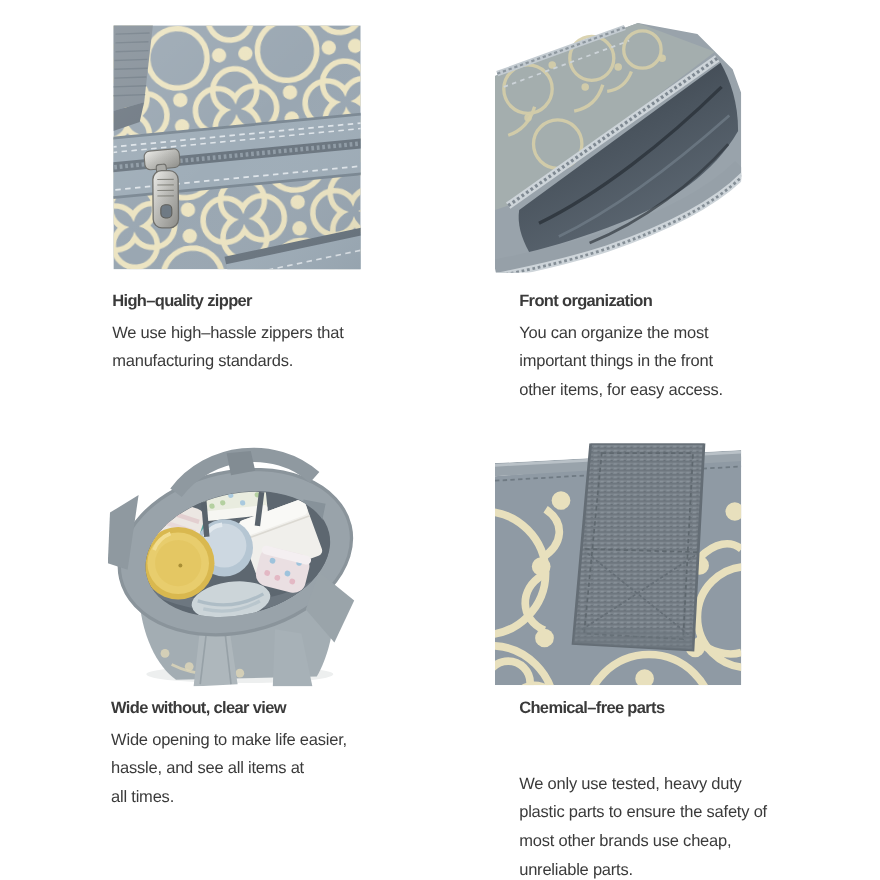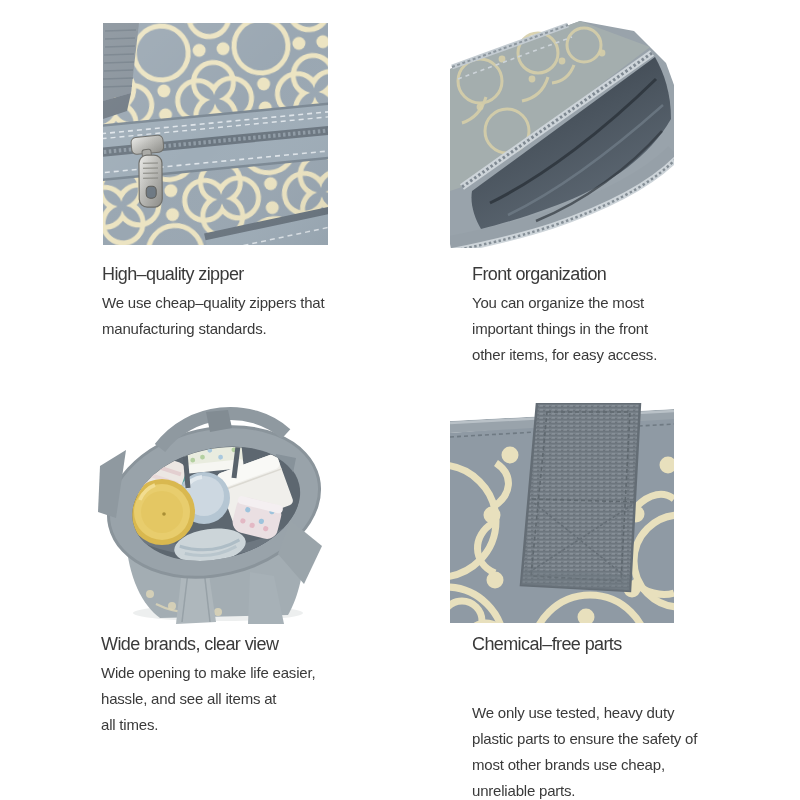--- a/index.html
+++ b/index.html
@@ -3,21 +3,21 @@
 <meta charset="utf-8">
 <style>
   html,body{margin:0;padding:0;}
   body{
     width:800px;height:800px;position:relative;background:#ffffff;
     font-family:"Liberation Sans", sans-serif;color:#3a3a3a;overflow:hidden;
   }
   .photo{position:absolute;overflow:hidden;}
   .photo svg{display:block;width:100%;height:100%;}
   .title{
-    position:absolute;margin:0;font-size:18px;font-weight:400;
+    position:absolute;margin:0;font-size:15px;font-weight:700;
     letter-spacing:-0.6px;color:#3a3a3a;white-space:nowrap;line-height:24px;
   }
   .desc{position:absolute;font-size:15px;line-height:26px;letter-spacing:-0.2px;color:#3a3a3a;}
   .desc .line{white-space:nowrap;}
   
   .f1-photo{left:103px;top:23px;width:225px;height:222px;}
   .f2-photo{left:450px;top:21px;width:224px;height:227px;}
   .f3-photo{left:98px;top:400px;width:232px;height:224px;}
   .f4-photo{left:450px;top:403px;width:224px;height:220px;}
   .f1-title{left:102px;top:262px;}
@@ -112,21 +112,21 @@
             <line x1="38" y1="144" x2="53" y2="144"></line>
             <line x1="38" y1="149" x2="53" y2="149"></line>
           </g>
         </g>
       </g>
       <rect width="225" height="222" fill="url(#tl-sheen)"></rect>
     </svg>
   </div>
   <h3 class="title f1-title">High–quality zipper</h3>
   <div class="desc f1-desc">
-    <div class="line">We use cheap–quality zippers that</div>
+    <div class="line">We use high–hassle zippers that</div>
     <div class="line">manufacturing standards.</div>
   </div>
 </section>
 
 <section>
   <div class="photo f2-photo">
     <svg viewBox="0 0 224 227">
       <defs>
         <linearGradient id="tr-dark" x1="0" y1="0" x2="0.6" y2="1">
           <stop offset="0" stop-color="#333a43"></stop>
@@ -287,21 +287,21 @@
           <ellipse cx="112" cy="146" rx="36" ry="17" fill="#ccd5d9"></ellipse>
           <path d="M82,142 q 30,14 60,2" stroke="#aebdc6" stroke-width="3" fill="none"></path>
           <path d="M86,150 q 26,10 52,0" stroke="#b9c6cd" stroke-width="3" fill="none"></path>
         </g>
 
         <path d="M86,40 L90,88" stroke="#59636c" stroke-width="5"></path>
         <path d="M140,46 L136,78" stroke="#59636c" stroke-width="5"></path>
       </g>
     </svg>
   </div>
-  <h3 class="title f3-title">Wide brands, clear view</h3>
+  <h3 class="title f3-title">Wide without, clear view</h3>
   <div class="desc f3-desc">
     <div class="line">Wide opening to make life easier,</div>
     <div class="line">hassle, and see all items at</div>
     <div class="line">all times.</div>
   </div>
 </section>
 
 <section>
   <div class="photo f4-photo">
     <svg viewBox="0 0 224 220">

